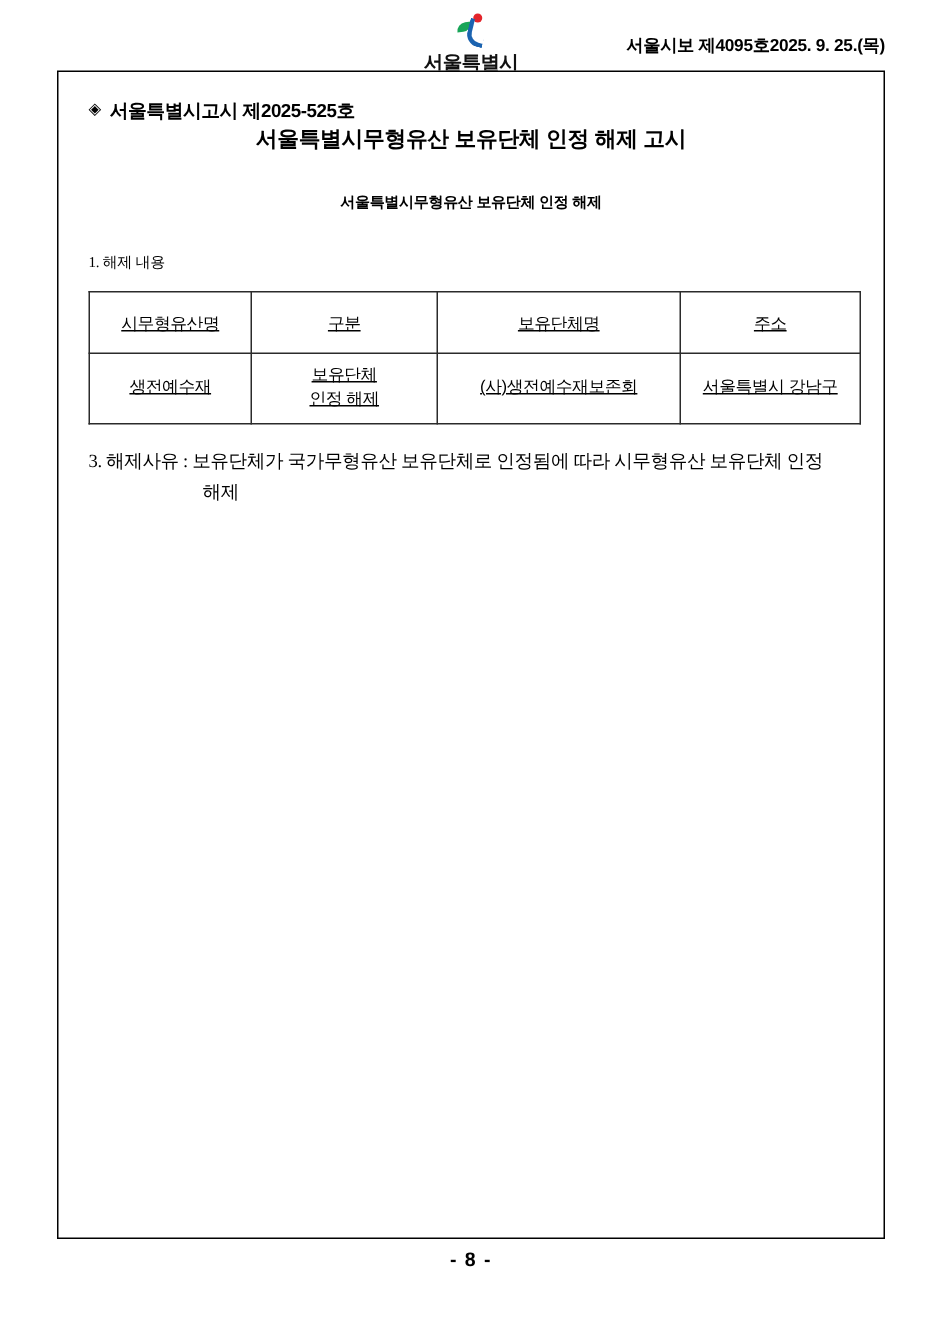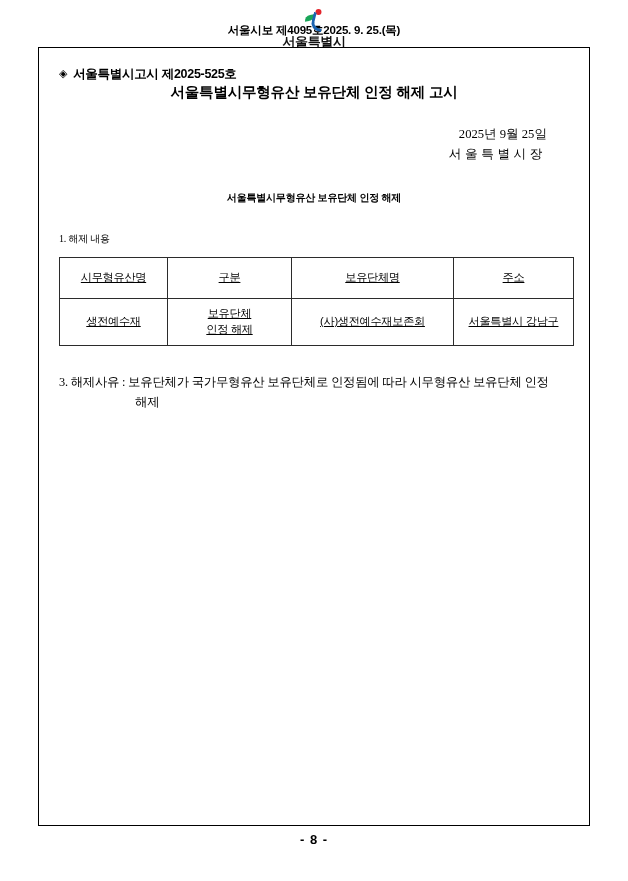--- a/index.html
+++ b/index.html
@@ -19,21 +19,21 @@
 
   
   .page-header {
     position: absolute;
     top: 18px;
     left: 38px;
     width: 552px;
     height: 24px;
     display: flex;
     align-items: center;
-    justify-content: center;
+    justify-content: flex-end;
   }
   .masthead-left,
   .masthead-right {
     font-family: "Liberation Sans", "DejaVu Sans", sans-serif;
     font-weight: bold;
     font-size: 11.5px;
     letter-spacing: -0.2px;
     white-space: nowrap;
     color: #000;
   }
@@ -176,21 +176,21 @@
   .item-line {
     margin-top: 26px;
     font-size: 10px;
     letter-spacing: -0.2px;
     line-height: 1.6;
   }
   .item-line.tight { margin-top: 22px; }
   .spaced-label { letter-spacing: 2.6px; }
 
   .item-reason {
-    margin-top: 26px;
+    margin-top: 14px;
     font-size: 12.4px;
     letter-spacing: -0.25px;
     line-height: 1.66;
     word-break: keep-all;
   }
   .item-reason .reason-cont {
     display: block;
     padding-left: 76px;
   }
 
@@ -256,24 +256,20 @@
   <div class="doc-inner">
 
     <div class="notice-number">
       <span class="diamond-bullet">◈</span>
       <span>서울특별시고시 제2025-525호</span>
     </div>
 
     <div class="notice-title">서울특별시무형유산 보유단체 인정 해제 고시</div>
 
 
-    <div class="signature-block">
-      <div>2025년 9월 25일</div>
-      <div class="signer">서울특별시장</div>
-    </div>
 
     <div class="section-heading">서울특별시무형유산 보유단체 인정 해제</div>
 
     <div class="item-line">1. 해제 내용</div>
 
     <table class="notice-table">
       <colgroup>
         <col class="c1">
           <col class="c2">
           <col class="c3">

